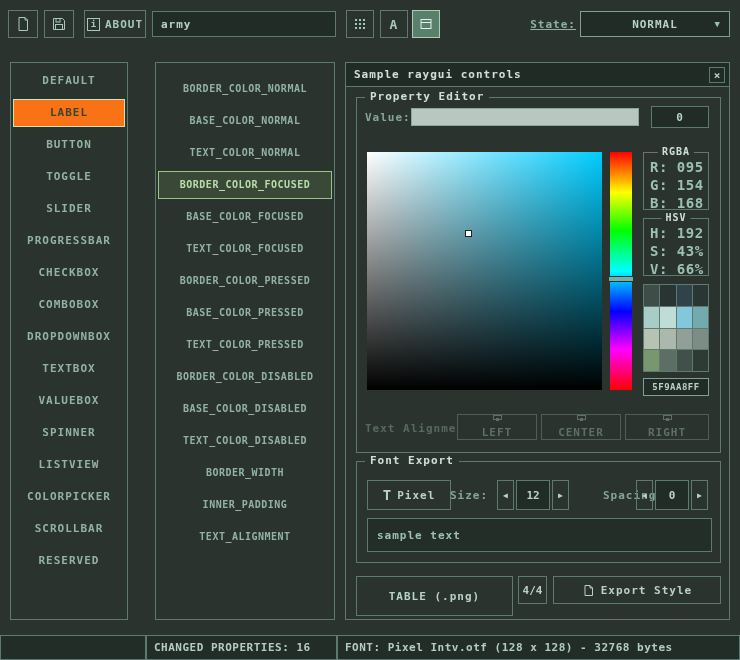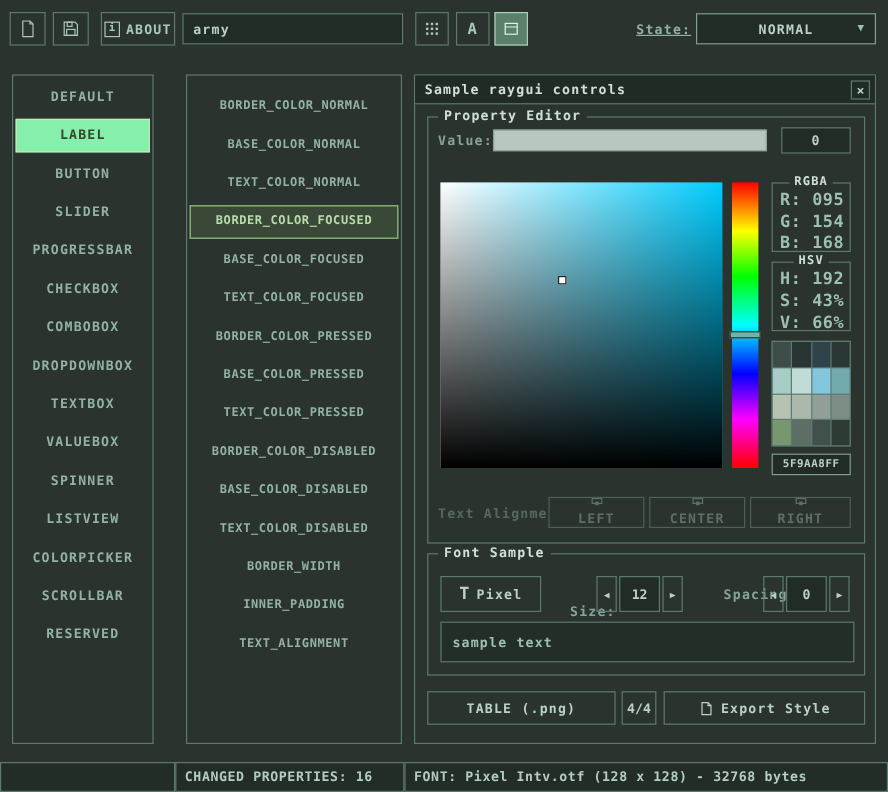--- a/index.html
+++ b/index.html
@@ -42,21 +42,21 @@
     display:inline-flex; align-items:center; justify-content:center;
     width:13px; height:13px; border:1px solid currentColor; font-size:9px; letter-spacing:0;
   }
 
   
   .list { position:absolute; inset:0; overflow:hidden; }
   .list-item {
     height:28px; line-height:26px; margin:4px 2px 0 2px; text-align:center;
     font-size:11px; letter-spacing:1px; color:var(--text); border:1px solid transparent; cursor:pointer;
   }
-  .controls-list .list-item.selected { background:#86efac; border-color:#cfe3bb; color:#39462f; }
+  .controls-list .list-item.selected { background:#f97316; border-color:#cfe3bb; color:#39462f; }
   .properties-list .list-item { font-size:10px; letter-spacing:0.5px; }
   .properties-list .list-item.selected { background:#3a4837; border-color:#96c584; color:#b9dcab; }
 
   
   .window-titlebar {
     position:absolute; left:0; top:0; right:0; height:24px; background:#212b26;
     border-bottom:1px solid var(--border); display:flex; align-items:center;
     color:#cfe0d8; font-size:11px; letter-spacing:1px; padding:0 8px;
   }
   .close-btn {
@@ -174,20 +174,21 @@
       <span>NORMAL</span>
       <span class="dd-arrow">▼</span>
     </div>
   </div>
 
   <div class="panel" style="left:10px;top:62px;width:118px;height:558px;">
     <div class="list controls-list">
         <div class="list-item">DEFAULT</div>
         <div class="list-item selected">LABEL</div>
         <div class="list-item">BUTTON</div>
+        <div class="list-item">TOGGLE</div>
         <div class="list-item">SLIDER</div>
         <div class="list-item">PROGRESSBAR</div>
         <div class="list-item">CHECKBOX</div>
         <div class="list-item">COMBOBOX</div>
         <div class="list-item">DROPDOWNBOX</div>
         <div class="list-item">TEXTBOX</div>
         <div class="list-item">VALUEBOX</div>
         <div class="list-item">SPINNER</div>
         <div class="list-item">LISTVIEW</div>
         <div class="list-item">COLORPICKER</div>
@@ -284,41 +285,41 @@
         <span class="align-icon"></span>
         <span>CENTER</span>
       </button>
       <button class="btn align-btn" style="left:268px;top:316px;width:84px;height:26px;">
         <span class="align-icon"></span>
         <span>RIGHT</span>
       </button>
     </div>
 
     <div class="groupbox" style="left:10px;top:398px;width:365px;height:102px;">
-      <span class="group-label">Font Sample</span>
+      <span class="group-label">Font Export</span>
 
       <button class="btn" style="left:10px;top:18px;width:84px;height:30px;">
         <span class="load-t">T</span>
         <span>Pixel</span>
       </button>
 
-      <span class="field-label" style="left:118px;top:27px;margin-top:14px;">Size:</span>
+      <span class="field-label" style="left:93px;top:27px;">Size:</span>
       <button class="btn arrow-btn" style="left:140px;top:18px;width:17px;height:30px;">◀</button>
       <div class="spin-value" style="left:159px;top:18px;width:34px;height:30px;">12</div>
       <button class="btn arrow-btn" style="left:195px;top:18px;width:17px;height:30px;">▶</button>
 
       <span class="field-label" style="left:221px;top:27px;margin-left:25px;">Spacing:</span>
       <button class="btn arrow-btn" style="left:279px;top:18px;width:17px;height:30px;">◀</button>
       <div class="spin-value" style="left:298px;top:18px;width:34px;height:30px;">0</div>
       <button class="btn arrow-btn" style="left:334px;top:18px;width:17px;height:30px;">▶</button>
 
       <div class="sample-textbox" style="left:10px;top:56px;width:345px;height:34px;">sample text</div>
     </div>
 
-    <button class="btn" style="left:10px;top:513px;width:157px;height:28px;">
+    <button class="btn" style="left:10px;top:513px;width:157px;height:40px;">
       <span>TABLE (.png)</span>
     </button>
     <div class="page-box" style="left:172px;top:513px;width:29px;height:28px;">4/4</div>
     <button class="btn" style="left:207px;top:513px;width:168px;height:28px;">
       <svg width="13" height="13" viewBox="0 0 13 13">
         <path d="M3 1.5h5l2.5 2.5v7.5H3z" fill="none" stroke="currentColor"></path>
         <path d="M8 1.5v2.5h2.5" fill="none" stroke="currentColor"></path>
       </svg>
       <span>Export Style</span>
     </button>

